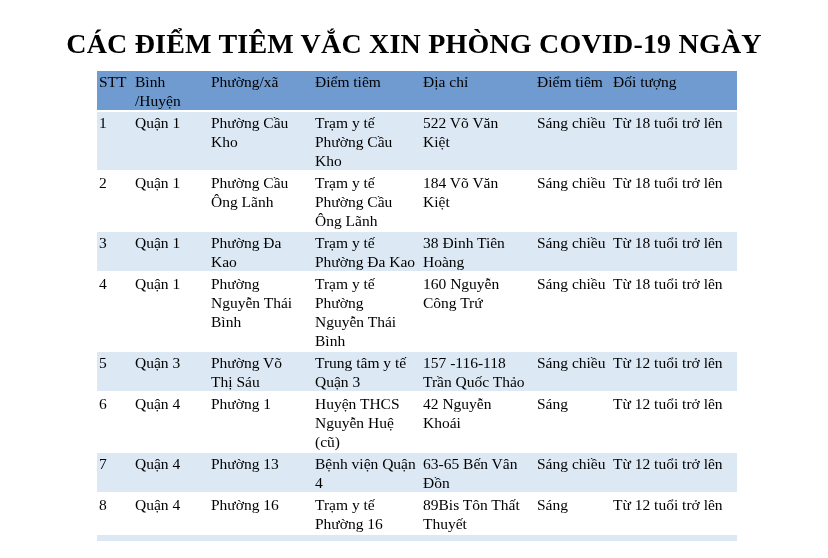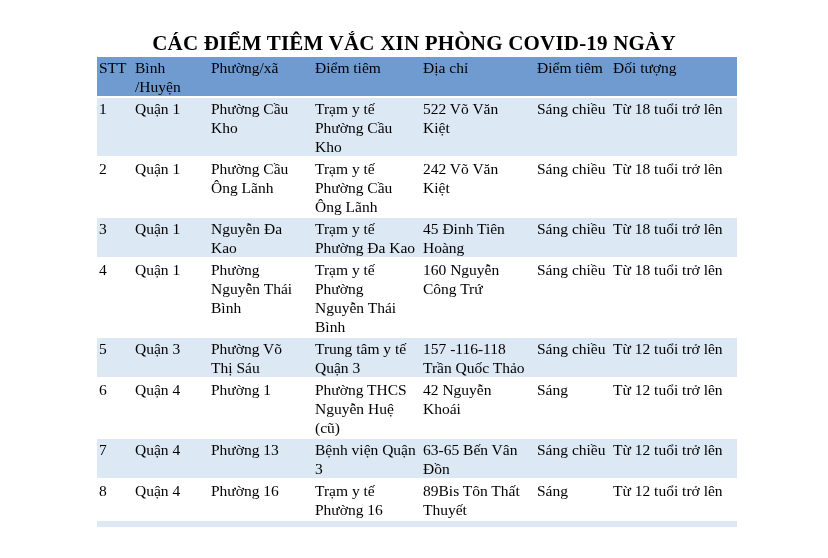--- a/index.html
+++ b/index.html
@@ -17,29 +17,29 @@
   .page {
     position: relative;
     width: 828px;
     height: 558px;
     background: #ffffff;
   }
   .title {
     margin-top: 30px;
     text-align: center;
     font-weight: bold;
-    font-size: 21px;
+    font-size: 28px;
     line-height: 27px;
     letter-spacing: 0.2px;
   }
   table.vax {
     border-collapse: collapse;
     table-layout: fixed;
     width: 640px;
-    margin: 0 0 0 97px;
+    margin: 14px 0 0 97px;
     font-size: 15.5px;
     line-height: 19px;
   }
   col.col-stt        { width: 36px; }
   col.col-quan_huyen { width: 76px; }
   col.col-phuong_xa  { width: 104px; }
   col.col-diem_tiem  { width: 108px; }
   col.col-dia_chi    { width: 114px; }
   col.col-buoi_tiem  { width: 76px; }
   col.col-doi_tuong  { width: 126px; }
@@ -118,33 +118,33 @@
           <td class="col-doi_tuong">Từ 18 tuổi trở lên</td>
         </tr>
         <tr>
           <td class="col-stt">2</td>
           <td class="col-quan_huyen">Quận 1</td>
           <td class="col-phuong_xa">Phường Cầu
 Ông Lãnh</td>
           <td class="col-diem_tiem">Trạm y tế
 Phường Cầu
 Ông Lãnh</td>
-          <td class="col-dia_chi">242 Võ Văn
+          <td class="col-dia_chi">184 Võ Văn
 Kiệt</td>
           <td class="col-buoi_tiem">Sáng chiều</td>
           <td class="col-doi_tuong">Từ 18 tuổi trở lên</td>
         </tr>
         <tr>
           <td class="col-stt">3</td>
           <td class="col-quan_huyen">Quận 1</td>
-          <td class="col-phuong_xa">Nguyễn Đa
+          <td class="col-phuong_xa">Phường Đa
 Kao</td>
           <td class="col-diem_tiem">Trạm y tế
 Phường Đa Kao</td>
-          <td class="col-dia_chi">45 Đinh Tiên
+          <td class="col-dia_chi">38 Đinh Tiên
 Hoàng</td>
           <td class="col-buoi_tiem">Sáng chiều</td>
           <td class="col-doi_tuong">Từ 18 tuổi trở lên</td>
         </tr>
         <tr>
           <td class="col-stt">4</td>
           <td class="col-quan_huyen">Quận 1</td>
           <td class="col-phuong_xa">Phường
 Nguyễn Thái
 Bình</td>
@@ -166,34 +166,34 @@
 Quận 3</td>
           <td class="col-dia_chi">157 -116-118
 Trần Quốc Thảo</td>
           <td class="col-buoi_tiem">Sáng chiều</td>
           <td class="col-doi_tuong">Từ 12 tuổi trở lên</td>
         </tr>
         <tr>
           <td class="col-stt">6</td>
           <td class="col-quan_huyen">Quận 4</td>
           <td class="col-phuong_xa">Phường 1</td>
-          <td class="col-diem_tiem">Phường THCS
+          <td class="col-diem_tiem">Huyện THCS
 Nguyễn Huệ
 (cũ)</td>
           <td class="col-dia_chi">42 Nguyễn
 Khoái</td>
           <td class="col-buoi_tiem">Sáng</td>
           <td class="col-doi_tuong">Từ 12 tuổi trở lên</td>
         </tr>
         <tr>
           <td class="col-stt">7</td>
           <td class="col-quan_huyen">Quận 4</td>
           <td class="col-phuong_xa">Phường 13</td>
           <td class="col-diem_tiem">Bệnh viện Quận
-3</td>
+4</td>
           <td class="col-dia_chi">63-65 Bến Vân
 Đồn</td>
           <td class="col-buoi_tiem">Sáng chiều</td>
           <td class="col-doi_tuong">Từ 12 tuổi trở lên</td>
         </tr>
         <tr>
           <td class="col-stt">8</td>
           <td class="col-quan_huyen">Quận 4</td>
           <td class="col-phuong_xa">Phường 16</td>
           <td class="col-diem_tiem">Trạm y tế

